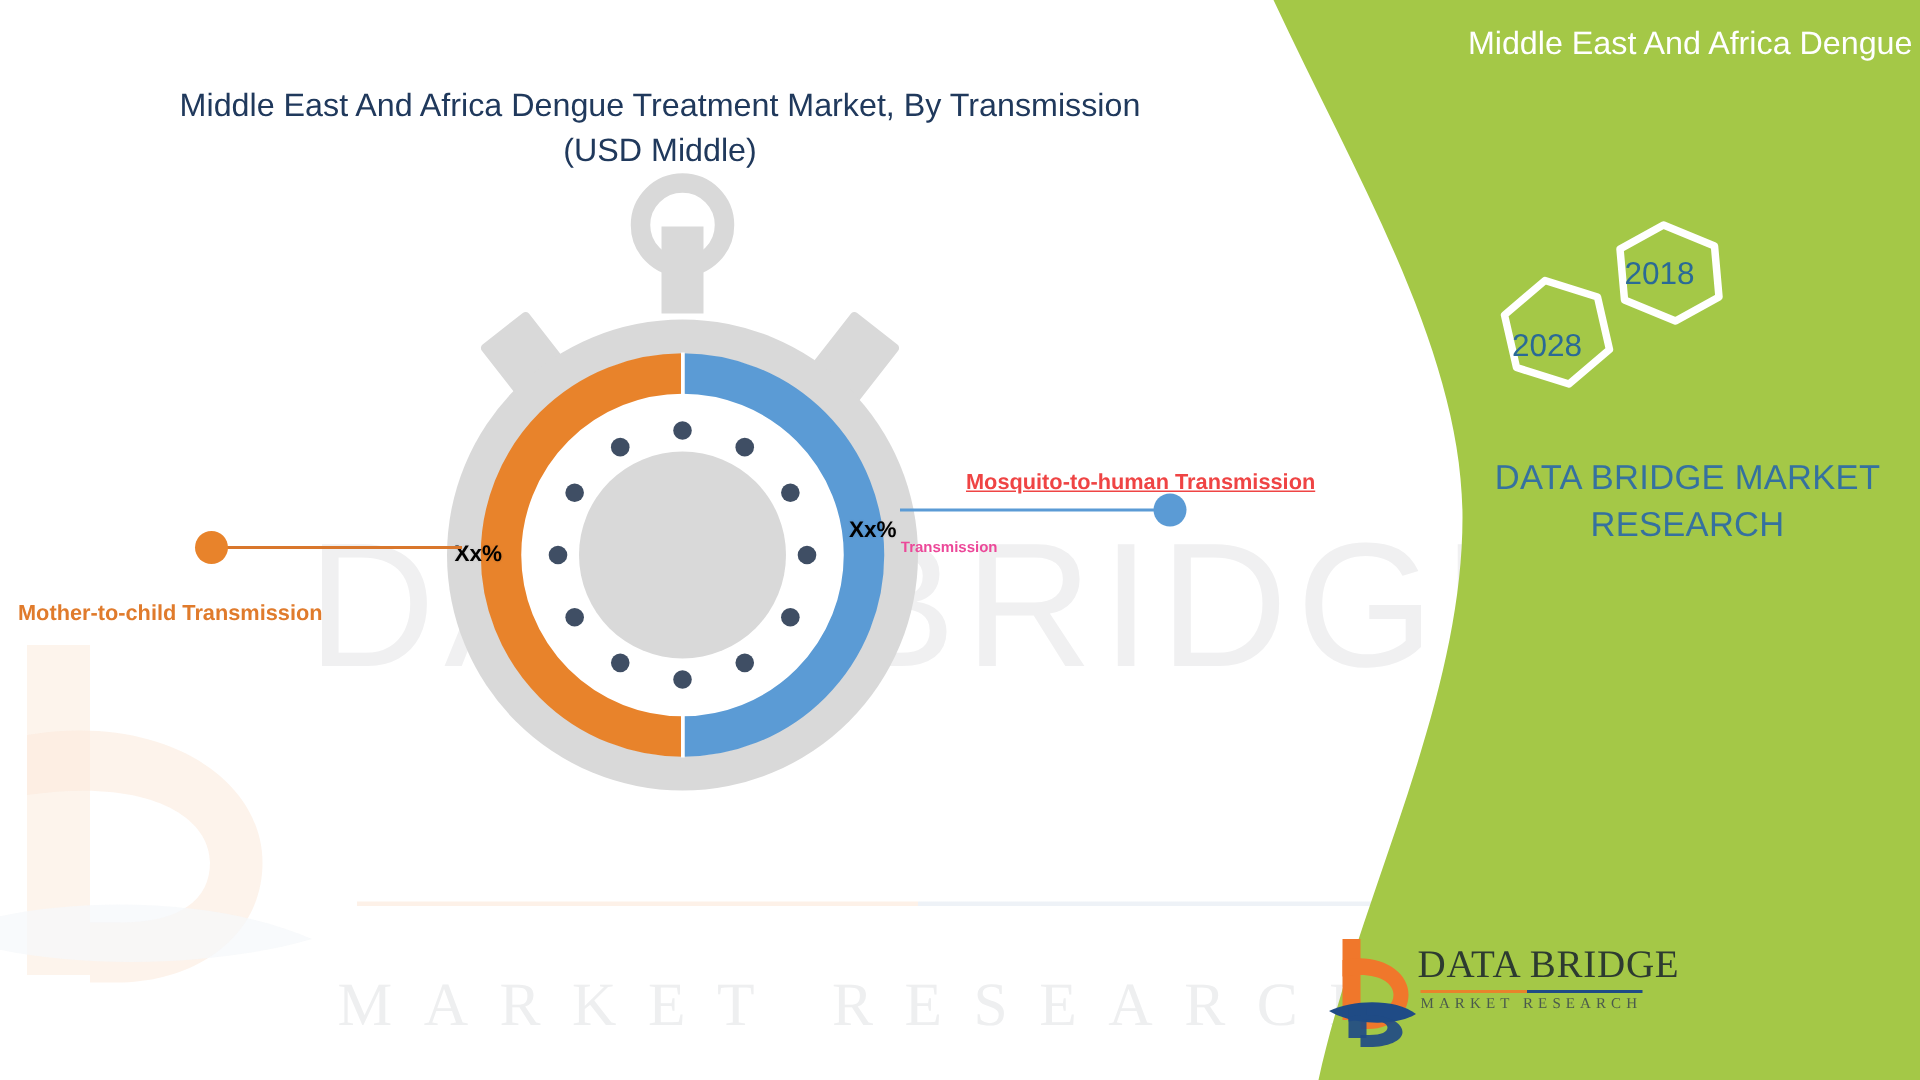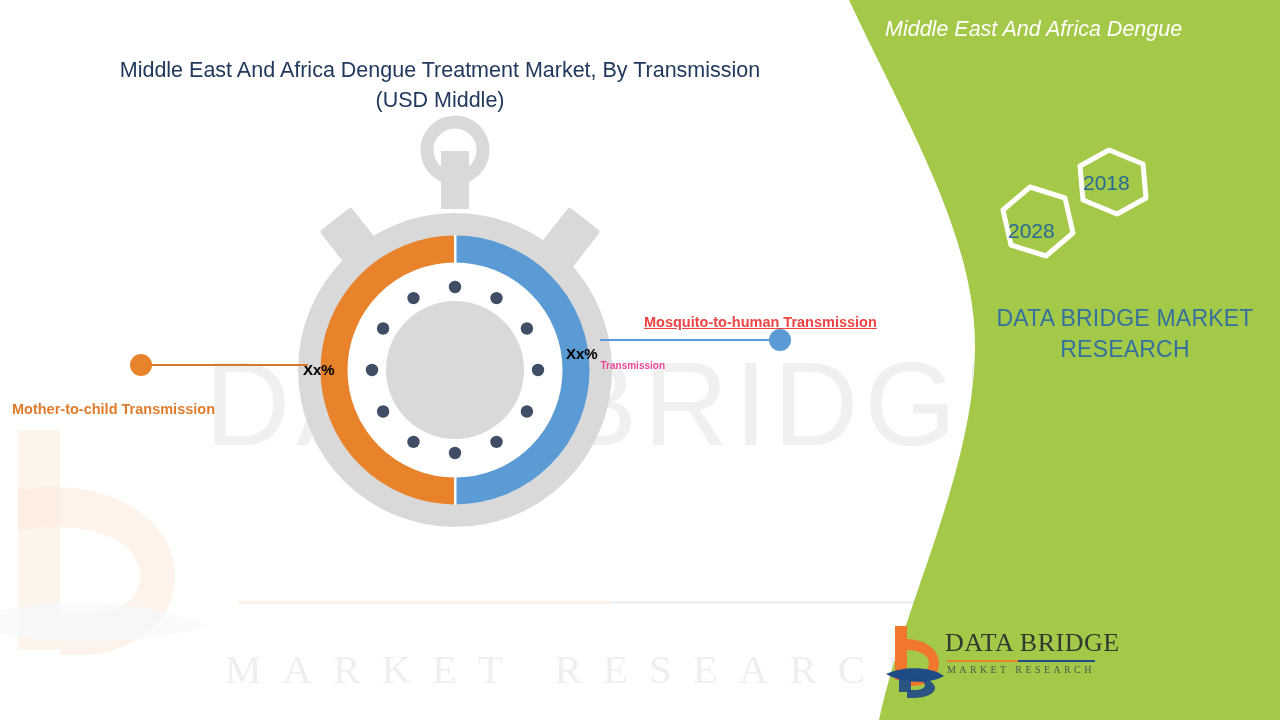--- a/index.html
+++ b/index.html
@@ -51,26 +51,25 @@
 
   
   .green-panel {
     position: absolute; inset: 0;
     pointer-events: none;
   }
   .panel-title {
     position: absolute;
     left: 885px; top: 15px;
     width: 390px;
-    text-align: left;
+    text-align: right;
     color: #ffffff;
     font-size: 21.5px;
     line-height: 28px;
     font-family: "Liberation Sans", sans-serif;
-    font-style: italic;
   }
   .hexwrap { position: absolute; left: 985px; top: 140px; width: 200px; height: 125px; }
   .hex-year {
     position: absolute;
     color: #2a6a96;
     font-size: 21px;
     font-family: "Liberation Sans", sans-serif;
   }
   #hex2021-label { left: 98px; top: 31px; }
   #hex2028-label { left: 23px; top: 79px; }

